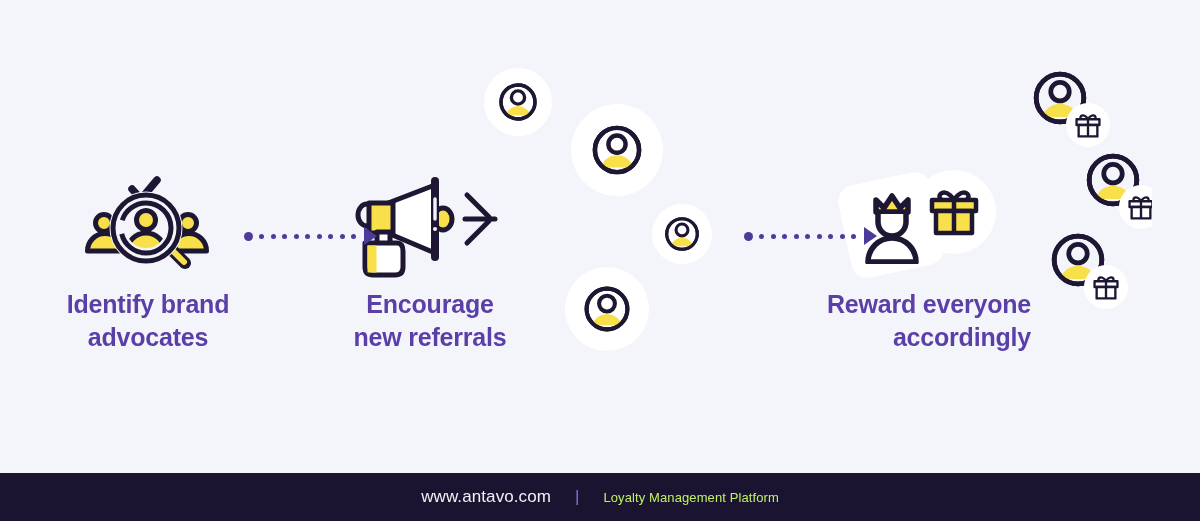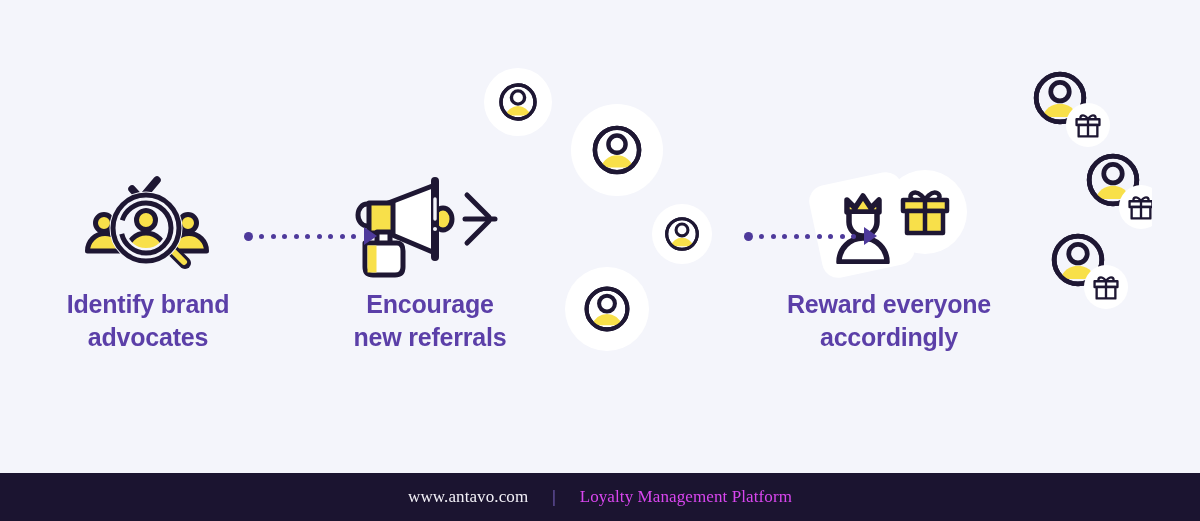--- a/index.html
+++ b/index.html
@@ -45,21 +45,21 @@
     font-size: 25px;
     font-weight: bold;
     line-height: 1.33;
     color: #5b3fa8;
     letter-spacing: -0.2px;
     white-space: pre-line;
   }
 
   #step-1 { left: 38px;  top: 168px; width: 220px; }
   #step-2 { left: 320px; top: 168px; width: 220px; text-align: center; }
-  #step-3 { left: 776px; top: 168px; width: 226px; }
+  #step-3 { left: 805px; top: 168px; width: 226px; text-align: right; }
 
   
   .arrow {
     position: absolute;
     height: 22px;
     display: flex;
     align-items: center;
   }
   #arrow-1 { left: 244px; top: 225px; }
   #arrow-2 { left: 744px; top: 225px; }
@@ -113,40 +113,39 @@
   
   .footer {
     position: absolute;
     left: 0; top: 473px;
     width: 1200px;
     height: 48px;
     background: #1b1430;
     display: flex;
     align-items: center;
     justify-content: center;
-    font-family: Liberation Serif, serif;
   }
   .footer-inner {
     display: flex;
     align-items: center;
   }
   .footer-url {
     color: #f2f0f7;
     font-size: 17px;
     letter-spacing: 0.1px;
   }
   .footer-sep {
     color: #8a6fd6;
     font-size: 17px;
     margin: 0 24px;
     font-weight: 400;
   }
   .footer-tag {
-    color: #d946ef;
-    font-size: 17px;
+    color: #bef264;
+    font-size: 13px;
     letter-spacing: 0.1px;
   }
 </style>
 </head>
 <body>
 
 <div class="canvas">
 
   <div class="stage">
 

